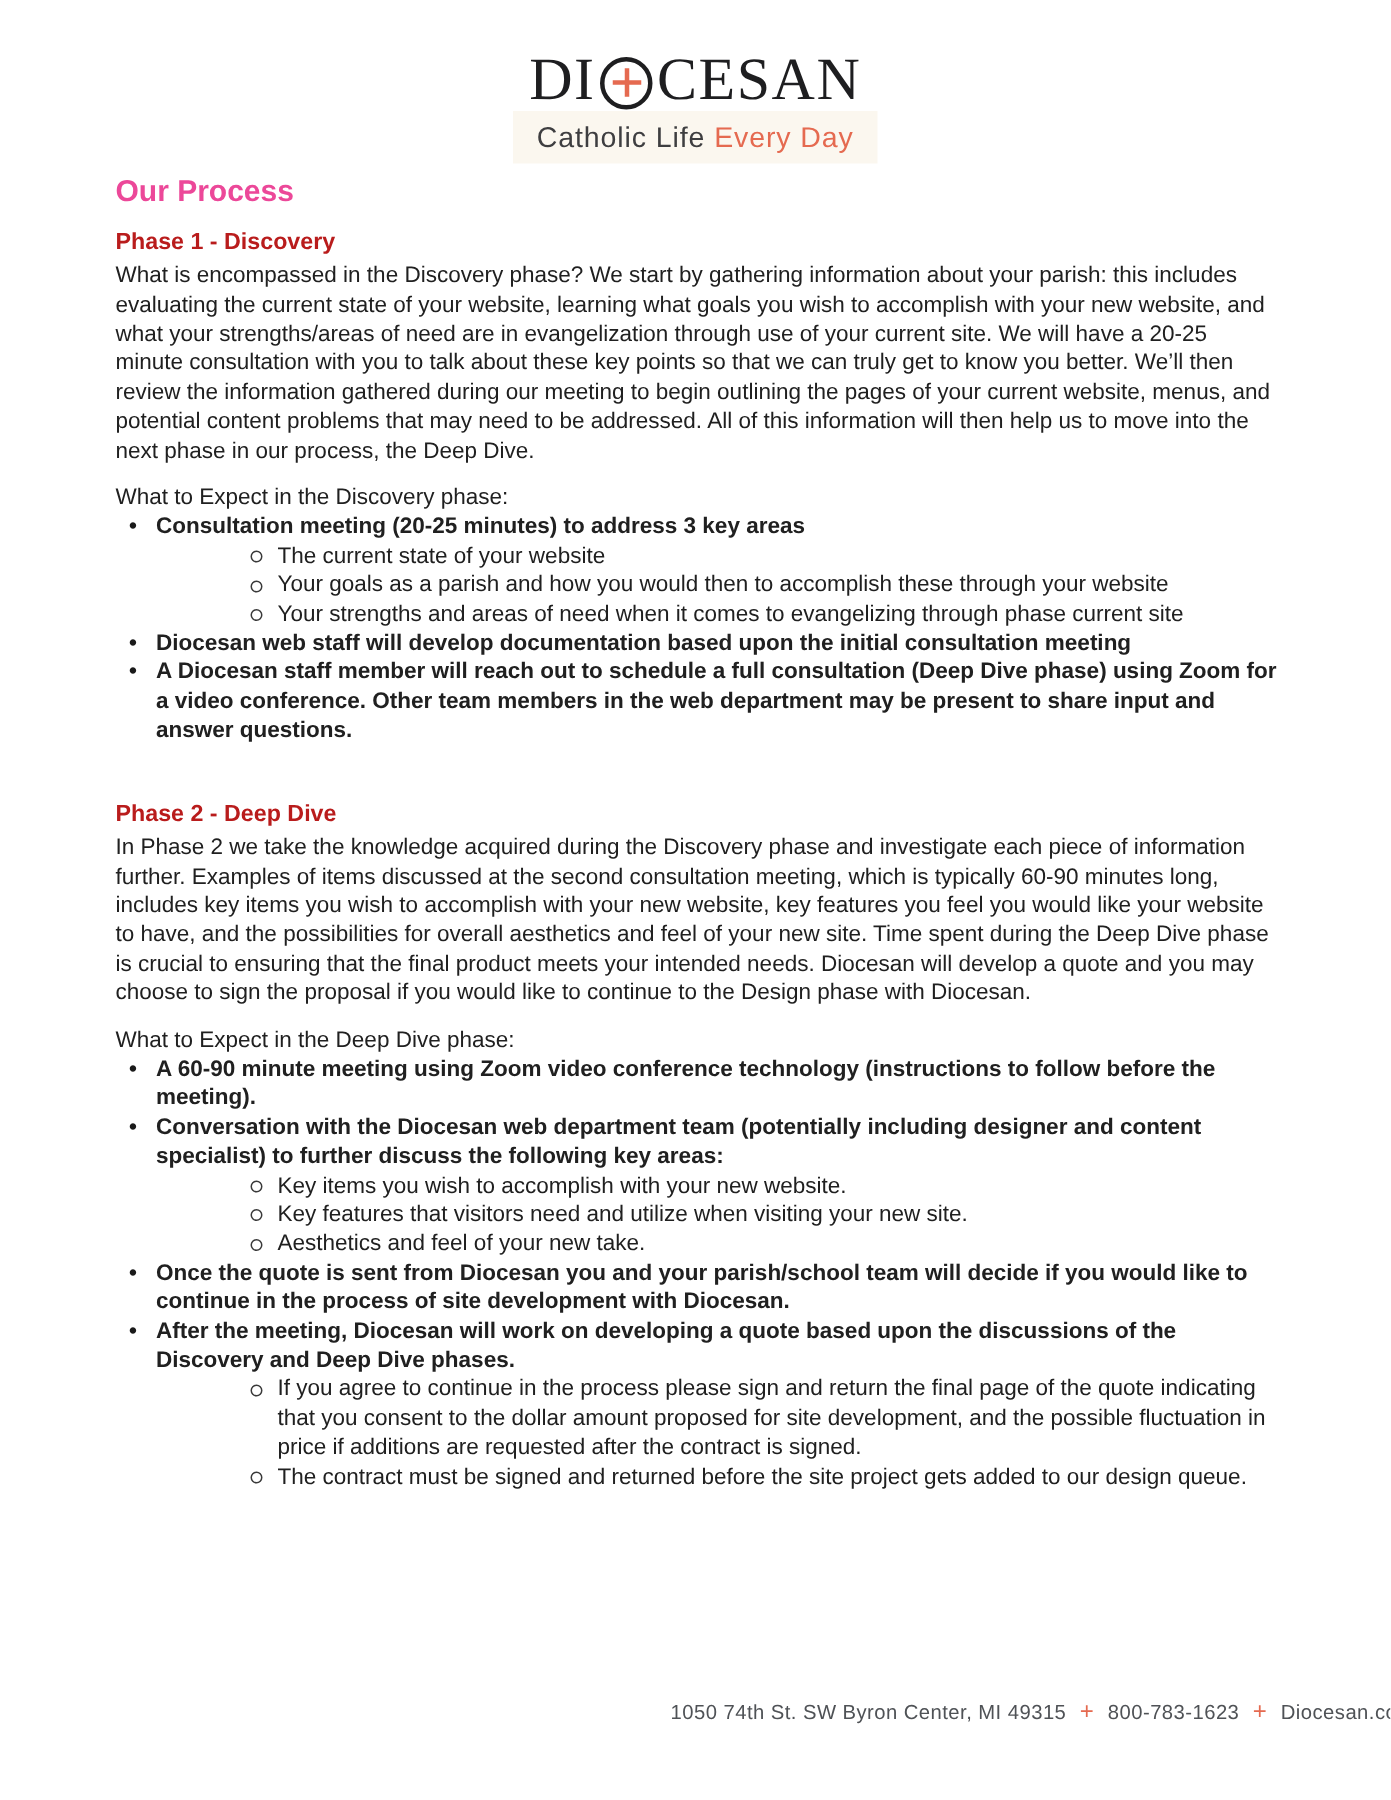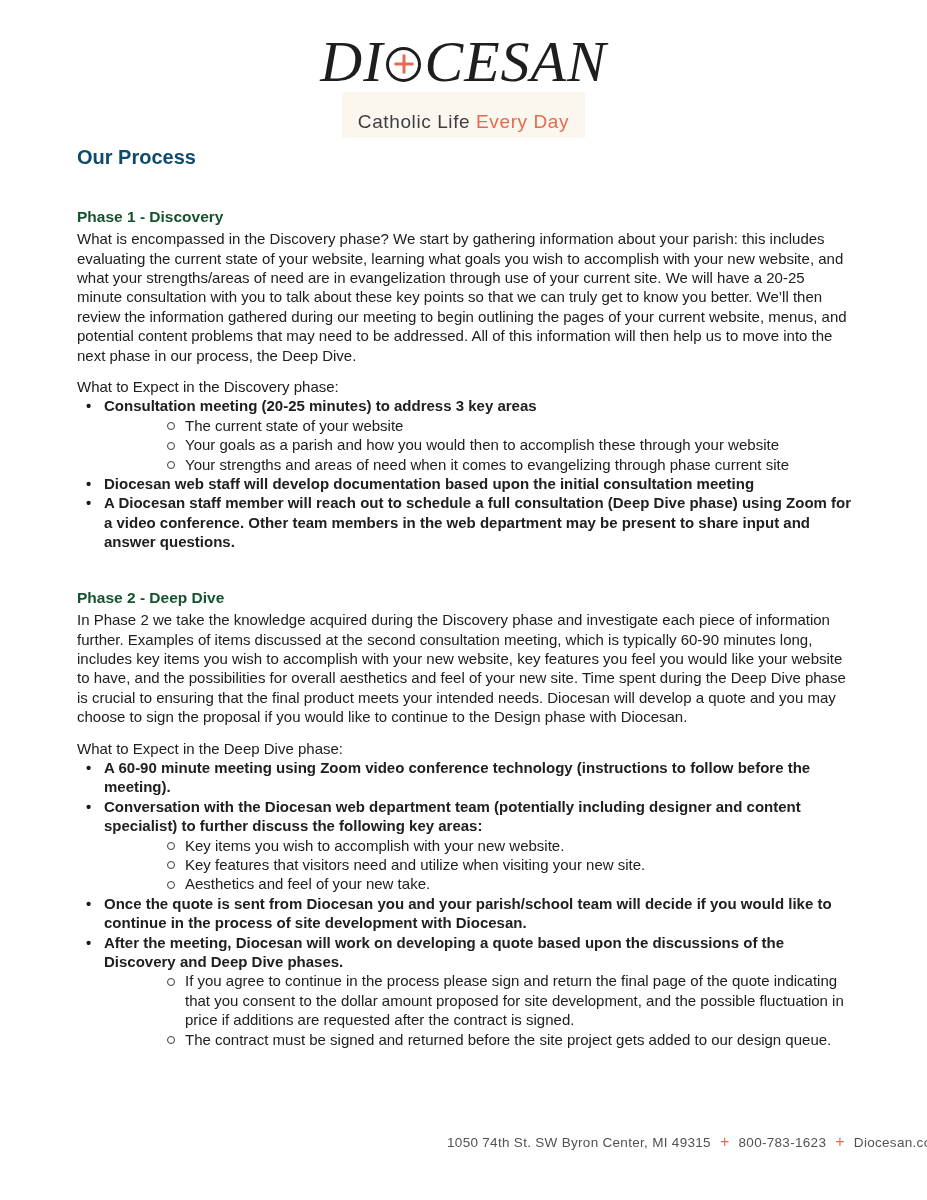--- a/index.html
+++ b/index.html
@@ -11,40 +11,40 @@
   *{box-sizing:border-box;}
   html,body{margin:0;padding:0;background:#fff;}
   .page{
     width:927px;height:1200px;position:relative;background:#ffffff;
     font-family:"Liberation Sans",sans-serif;color:var(--body);overflow:hidden;
   }
   
   .logo-block{text-align:center;padding-top:33px;line-height:1;}
   .wordmark{
     display:inline-flex;align-items:center;justify-content:center;
-    font-family:"Liberation Serif",serif;font-size:58px;font-weight:400;
-    letter-spacing:1px;color:var(--ink);line-height:1;font-style:italic;
+    font-family:"Liberation Serif",serif;font-size:40px;font-weight:400;
+    letter-spacing:1px;color:var(--ink);line-height:1;
   }
   .o-mark{
     width:35px;height:35px;border:3px solid var(--ink);border-radius:50%;
     display:inline-block;position:relative;margin:0 3px;top:2px;
   }
   .cross{position:absolute;left:0;top:0;right:0;bottom:0;}
   .cross::before,.cross::after{content:"";position:absolute;background:var(--coral);}
   .cross::before{width:3px;height:19px;left:50%;top:50%;transform:translate(-50%,-50%);}
   .cross::after{height:3px;width:19px;left:50%;top:50%;transform:translate(-50%,-50%);}
   .tagline{
-    display:inline-block;background:#fbf7ef;padding:19px 16px 4px 16px;margin-top:1px;
+    display:inline-block;background:#fbf7ef;padding:8px 16px 4px 16px;margin-top:1px;
     font-size:19px;letter-spacing:0.6px;color:#3e3e40;line-height:1.2;
   }
   .tagline .accent{color:var(--coral);}
   
   .content{width:775px;margin-left:77px;font-size:15px;line-height:19.4px;}
-  .doc-title{font-size:20px;font-weight:bold;color:#0c4a6e;margin:8px 0 0 0;line-height:23px;}
-  .phase-heading{font-size:15.5px;font-weight:bold;color:#14532d;margin:38px 0 3px 0;line-height:19.4px;}
+  .doc-title{font-size:20px;font-weight:bold;color:#ec4899;margin:8px 0 0 0;line-height:23px;}
+  .phase-heading{font-size:15.5px;font-weight:bold;color:#b91c1c;margin:12px 0 3px 0;line-height:19.4px;}
   .phase-heading.second{margin-top:36px;}
   .para{margin:0;}
   .expect-heading{margin-top:12px;}
   .bullet{position:relative;padding-left:27px;font-weight:bold;}
   .bullet::before{content:"\2022";position:absolute;left:9px;top:0;color:#1a1a1a;}
   .sub{position:relative;padding-left:108px;}
   .sub::before{
     content:"";position:absolute;left:90px;top:6.5px;width:6px;height:6px;
     border:1.3px solid #3a3a3a;border-radius:50%;background:transparent;
   }

